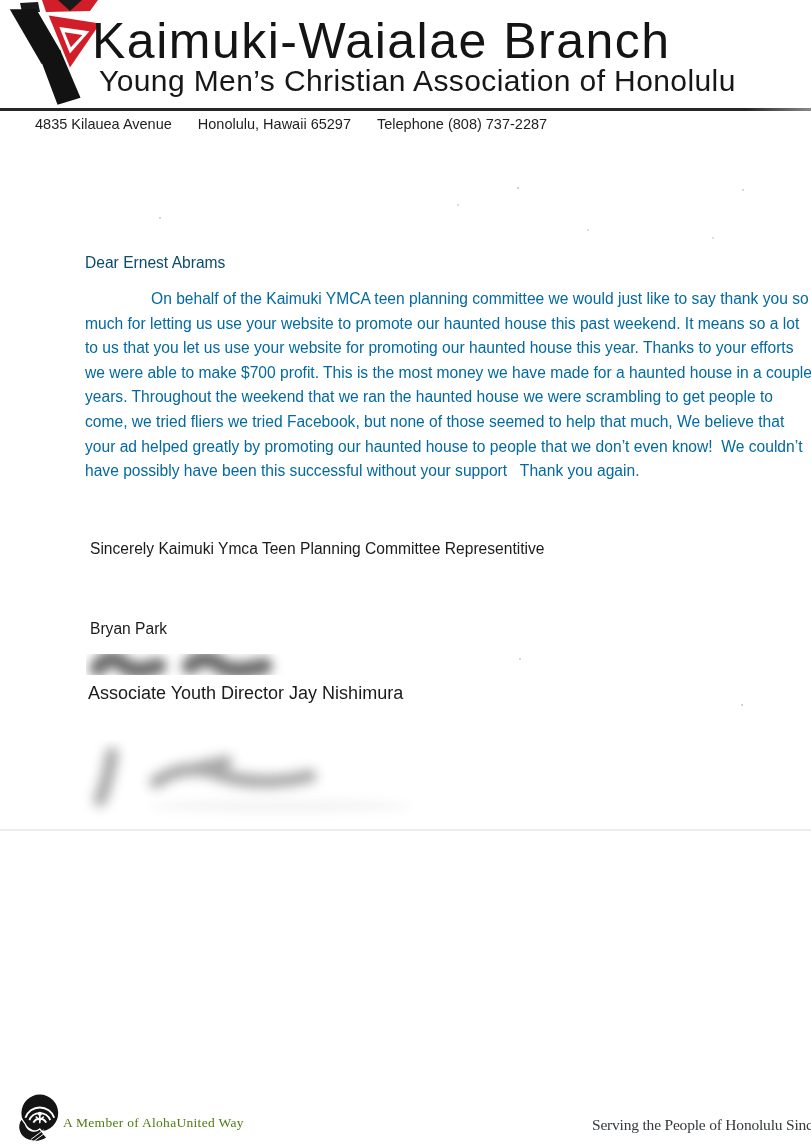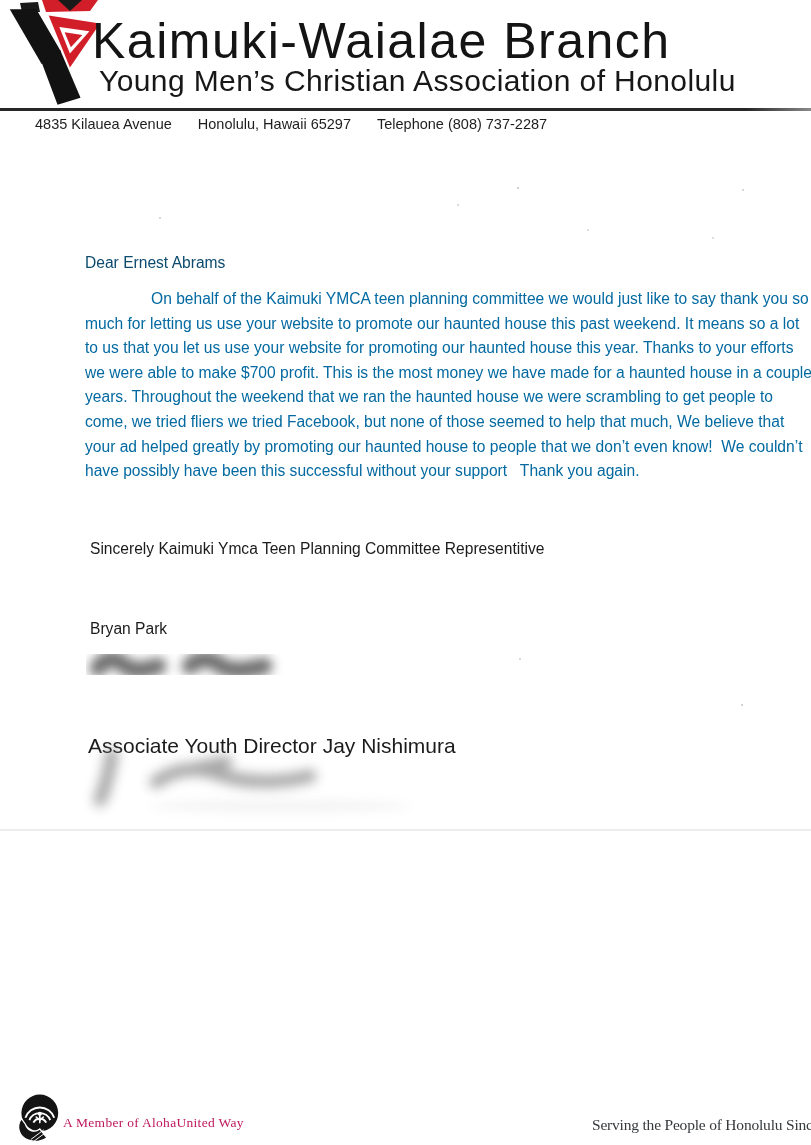--- a/index.html
+++ b/index.html
@@ -44,21 +44,21 @@
   }
   .letter-paragraph {
     left: 85px; top: 287px; width: 727px;
     font-size: 15.6px; line-height: 24.6px;
     color: #0369a1;
     text-indent: 66px;
     white-space: pre-wrap;
   }
   .closing-line   { left: 90px; top: 540px; font-size: 15.6px; }
   .signer-name    { left: 90px; top: 604px; font-size: 15.6px; margin-top: 16px; }
-  .director-line  { left: 88px; top: 734px; font-size: 21px; }
+  .director-line  { left: 88px; top: 683px; font-size: 18px; }
 
   .sig1 { left: 86px; top: 638px; }
   .sig2 { left: 78px; top: 740px; }
 
   .scan-line-artifact {
     left: 0; top: 829px; width: 811px; height: 2px;
     background: rgba(60,70,65,0.10);
     filter: blur(0.4px);
   }
   .scan-smudge {
@@ -80,21 +80,21 @@
       457px 320px 0 0 rgba(70,70,90,0.12),
       741px 704px 0 0 rgba(70,70,90,0.25),
       519px 658px 0 0 rgba(70,70,90,0.20);
   }
 
   
   .uw-logo { left: 15px; top: 1091px; }
   .member-text {
     left: 63px; top: 1115px;
     font-family: "Liberation Serif", serif;
-    font-size: 13.5px; color: #be185d;
+    font-size: 13.5px; color: #4d7c0f;
     letter-spacing: 0.3px;
     white-space: nowrap;
   }
   .serving-text {
     left: 592px; top: 1116px;
     font-family: "Liberation Serif", serif;
     font-size: 15.5px; color: #35393c;
     letter-spacing: -0.2px;
     white-space: nowrap;
   }

